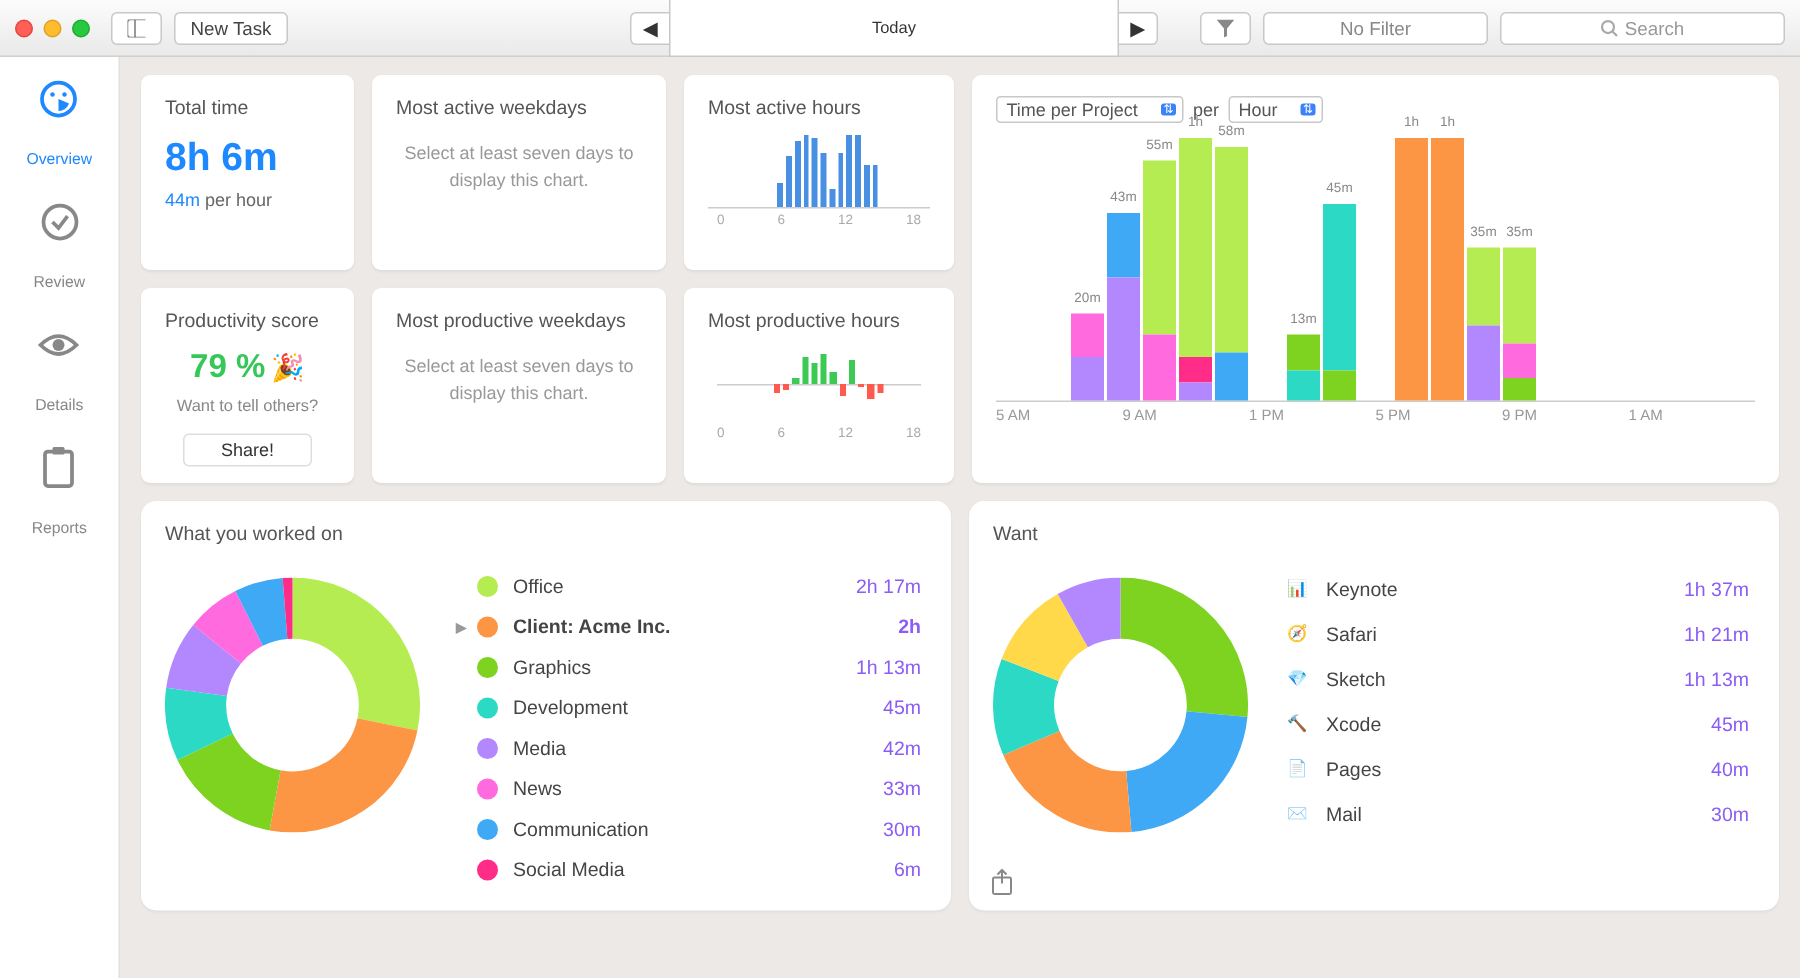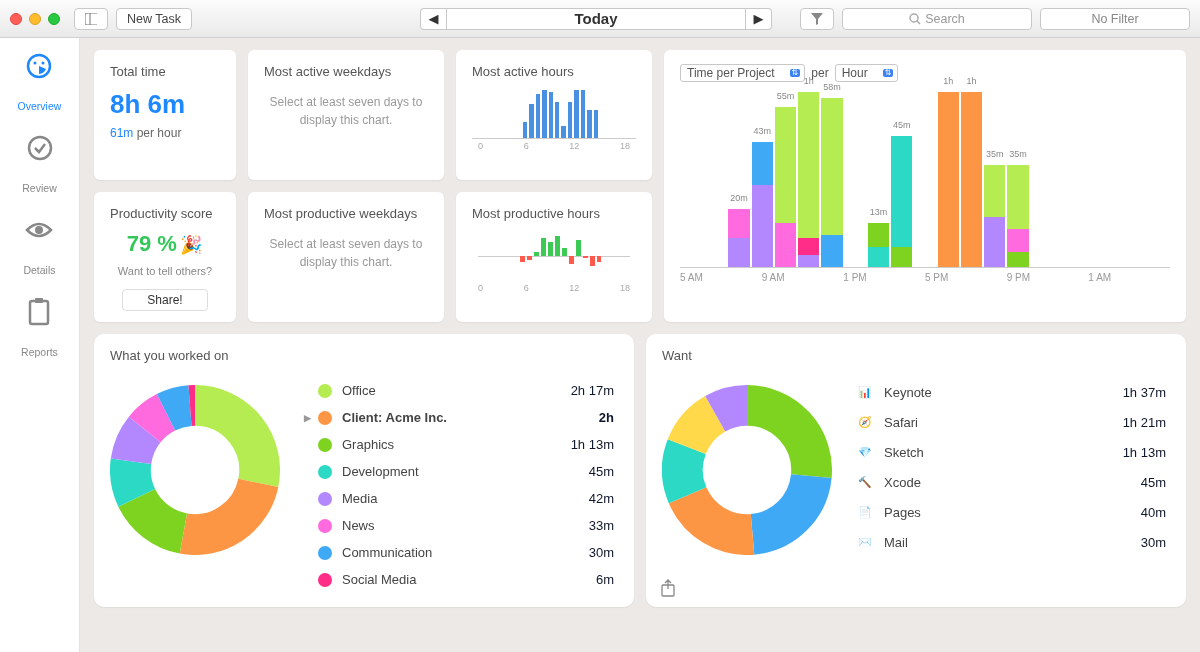--- a/index.html
+++ b/index.html
@@ -28,41 +28,41 @@
 .tl-green { background:#28c940; border:0.5px solid #1dac2c;}
 .tb-btn {
   height: 22px; background:#fff; border:1px solid #c8c8c8; border-radius:4px;
   display:flex; align-items:center; justify-content:center; padding:0 10px;
   font-size:12.5px; color:#444; cursor:default;
 }
 .tb-sidebar-toggle { width:34px; }
 .nav-group { display:flex; align-items:center; margin-left: 220px;}
 .nav-arrow { width:26px; height:22px; background:#fff; border:1px solid #c8c8c8; display:flex;align-items:center;justify-content:center;}
 .nav-left{border-radius:4px 0 0 4px; border-right:none;}
-.nav-center{width:300px; height:22px; background:#fff; border:1px solid #c8c8c8; display:flex;align-items:center;justify-content:center; font-size:15px;font-weight:bold;}
+.nav-center{width:300px; height:39px; background:#fff; border:1px solid #c8c8c8; display:flex;align-items:center;justify-content:center; font-size:11px;}
 .nav-right{border-radius:0 4px 4px 0; border-left:none;}
 .spacer{flex:1;}
 .filter-btn{width:34px;}
 .nofilter{width:150px; text-align:center; color:#888;}
 .search-box{width:190px; display:flex;align-items:center;justify-content:center;gap:4px;color:#999;}
 .main { display:flex; height:614px; }
 .sidebar {
   width: 80px; background:#fff; border-right:1px solid #e0e0e0;
   display:flex; flex-direction:column; align-items:center; padding-top:14px; gap:22px;
 }
 .sb-item{display:flex;flex-direction:column;align-items:center;gap:20px;font-size:10.5px;color:#888;}
 .sb-item.active{color:#1e88ff;}
 .sb-icon{width:28px;height:28px;display:flex;align-items:center;justify-content:center;}
 .content{flex:1; padding:12px 14px; overflow:hidden;}
 .row{display:flex; gap:12px; margin-bottom:12px;}
 .card{background:#fff; border-radius:6px; padding:14px 16px; box-shadow:0 1px 2px rgba(0,0,0,0.06);}
 .card-title{font-size:13px;color:#555;margin-bottom:10px;}
 .small-card{width:142px; height:130px;}
 .med-card{width:196px;height:130px;}
-.chart-card{width:196px;height:130px;}
+.chart-card{width:180px;height:130px;}
 .big-card{flex:1;height:272px;}
 .wide-card{flex:1;border-radius:10px;}
 .total-time{font-size:26px;font-weight:600;color:#1e88ff;margin:6px 0;}
 .per-hour{font-size:12px;color:#666;}
 .per-hour .blue{color:#1e88ff;font-weight:500;}
 .prod-score{font-size:22px;font-weight:700;color:#35c759;margin:4px 0 8px;}
 .hint{font-size:12px;color:#999;text-align:center;line-height:1.5;margin-top:14px;}
 .share-btn{margin-top:8px;font-size:12px;border:1px solid #ddd;border-radius:4px;padding:3px 24px;background:#fff;display:inline-block;}
 .mini-chart{height:62px;position:relative;margin-top:4px;}
 .mini-bars{display:flex;align-items:flex-end;gap:2px;height:50px;justify-content:center;border-bottom:1px solid #ccc;padding:0 6px;}
@@ -86,21 +86,21 @@
 .bottom-row{display:flex;gap:12px;}
 .wyw{width:540px;}
 .apps{flex:1;position:relative;}
 .section-title{font-size:13px;color:#555;margin-bottom:14px;}
 .pie-layout{display:flex;gap:20px;align-items:flex-start;}
 .donut-wrap{width:170px;height:170px;flex-shrink:0;position:relative;margin-top:8px;}
 .legend{flex:1;}
 .legend-row{display:flex;align-items:center;padding:6px 4px;font-size:13px;color:#444;}
 .legend-dot{width:14px;height:14px;border-radius:50%;margin-right:10px;}
 .legend-label{flex:1;}
-.legend-val{color:#0f172a;}
+.legend-val{color:#8b5cf6;}
 .legend-row.sel{font-weight:600;}
 .disclosure{width:12px;color:#999;font-size:9px;margin-right:2px;}
 .legend-row .disclosure{visibility:hidden;}
 .legend-row.sel .disclosure{visibility:visible;}
 .app-icon{width:18px;height:18px;border-radius:3px;margin-right:10px;display:flex;align-items:center;justify-content:center;font-size:11px;color:#fff;}
 .share-icon{position:absolute;left:14px;bottom:10px;color:#888;}
 svg{display:block;}
 .confetti{display:inline-block;font-size:18px;margin-left:4px;}
 .want{font-size:11px;color:#888;margin-bottom:4px;}
 </style>
@@ -128,28 +128,28 @@
     <div class="nav-arrow nav-right">
         <span>▶</span>
       </div>
   </div>
   <div class="spacer"></div>
   <div class="tb-btn filter-btn">
     <svg width="12" height="12">
         <path d="M0 0 L12 0 L7 6 L7 11 L5 12 L5 6 Z" fill="#888"></path>
       </svg>
   </div>
+  <div class="tb-btn nofilter">No Filter</div>
   <div class="tb-btn search-box">
     <svg width="12" height="12">
         <circle cx="5" cy="5" r="4" fill="none" stroke="#aaa" stroke-width="1.5"></circle>
         <line x1="8" y1="8" x2="11" y2="11" stroke="#aaa" stroke-width="1.5"></line>
       </svg>
     <span>Search</span>
   </div>
-  <div class="tb-btn nofilter">No Filter</div>
 </div>
 
 <div class="main">
   <div class="sidebar">
     <div class="sb-item active">
       <div class="sb-icon">
           <svg width="26" height="26">
             <circle cx="13" cy="13" r="11" fill="none" stroke="#1e88ff" stroke-width="2.5"></circle>
             <circle cx="9" cy="10" r="1.5" fill="#1e88ff"></circle>
             <circle cx="17" cy="10" r="1.5" fill="#1e88ff"></circle>
@@ -187,21 +187,21 @@
     </div>
   </div>
 
   <div class="content">
     <div class="row">
       <div style="display:flex;flex-direction:column;gap:12px;">
         <div class="row" style="margin-bottom:0;">
           <div class="card small-card">
             <div class="card-title">Total time</div>
             <div class="total-time">8h 6m</div>
-            <div class="per-hour"><span class="blue">61m</span><span> per hour</span></div>
+            <div class="per-hour"><span class="blue">44m</span><span> per hour</span></div>
           </div>
           <div class="card med-card">
             <div class="card-title">Most active weekdays</div>
             <div class="hint">Select at least seven days to display this chart.</div>
           </div>
           <div class="card chart-card">
             <div class="card-title">Most active hours</div>
             <div class="mini-chart">
               <div class="mini-bars" id="active-hours-bars">
                   <div class="mini-bar" style="height: 0px;"></div>

